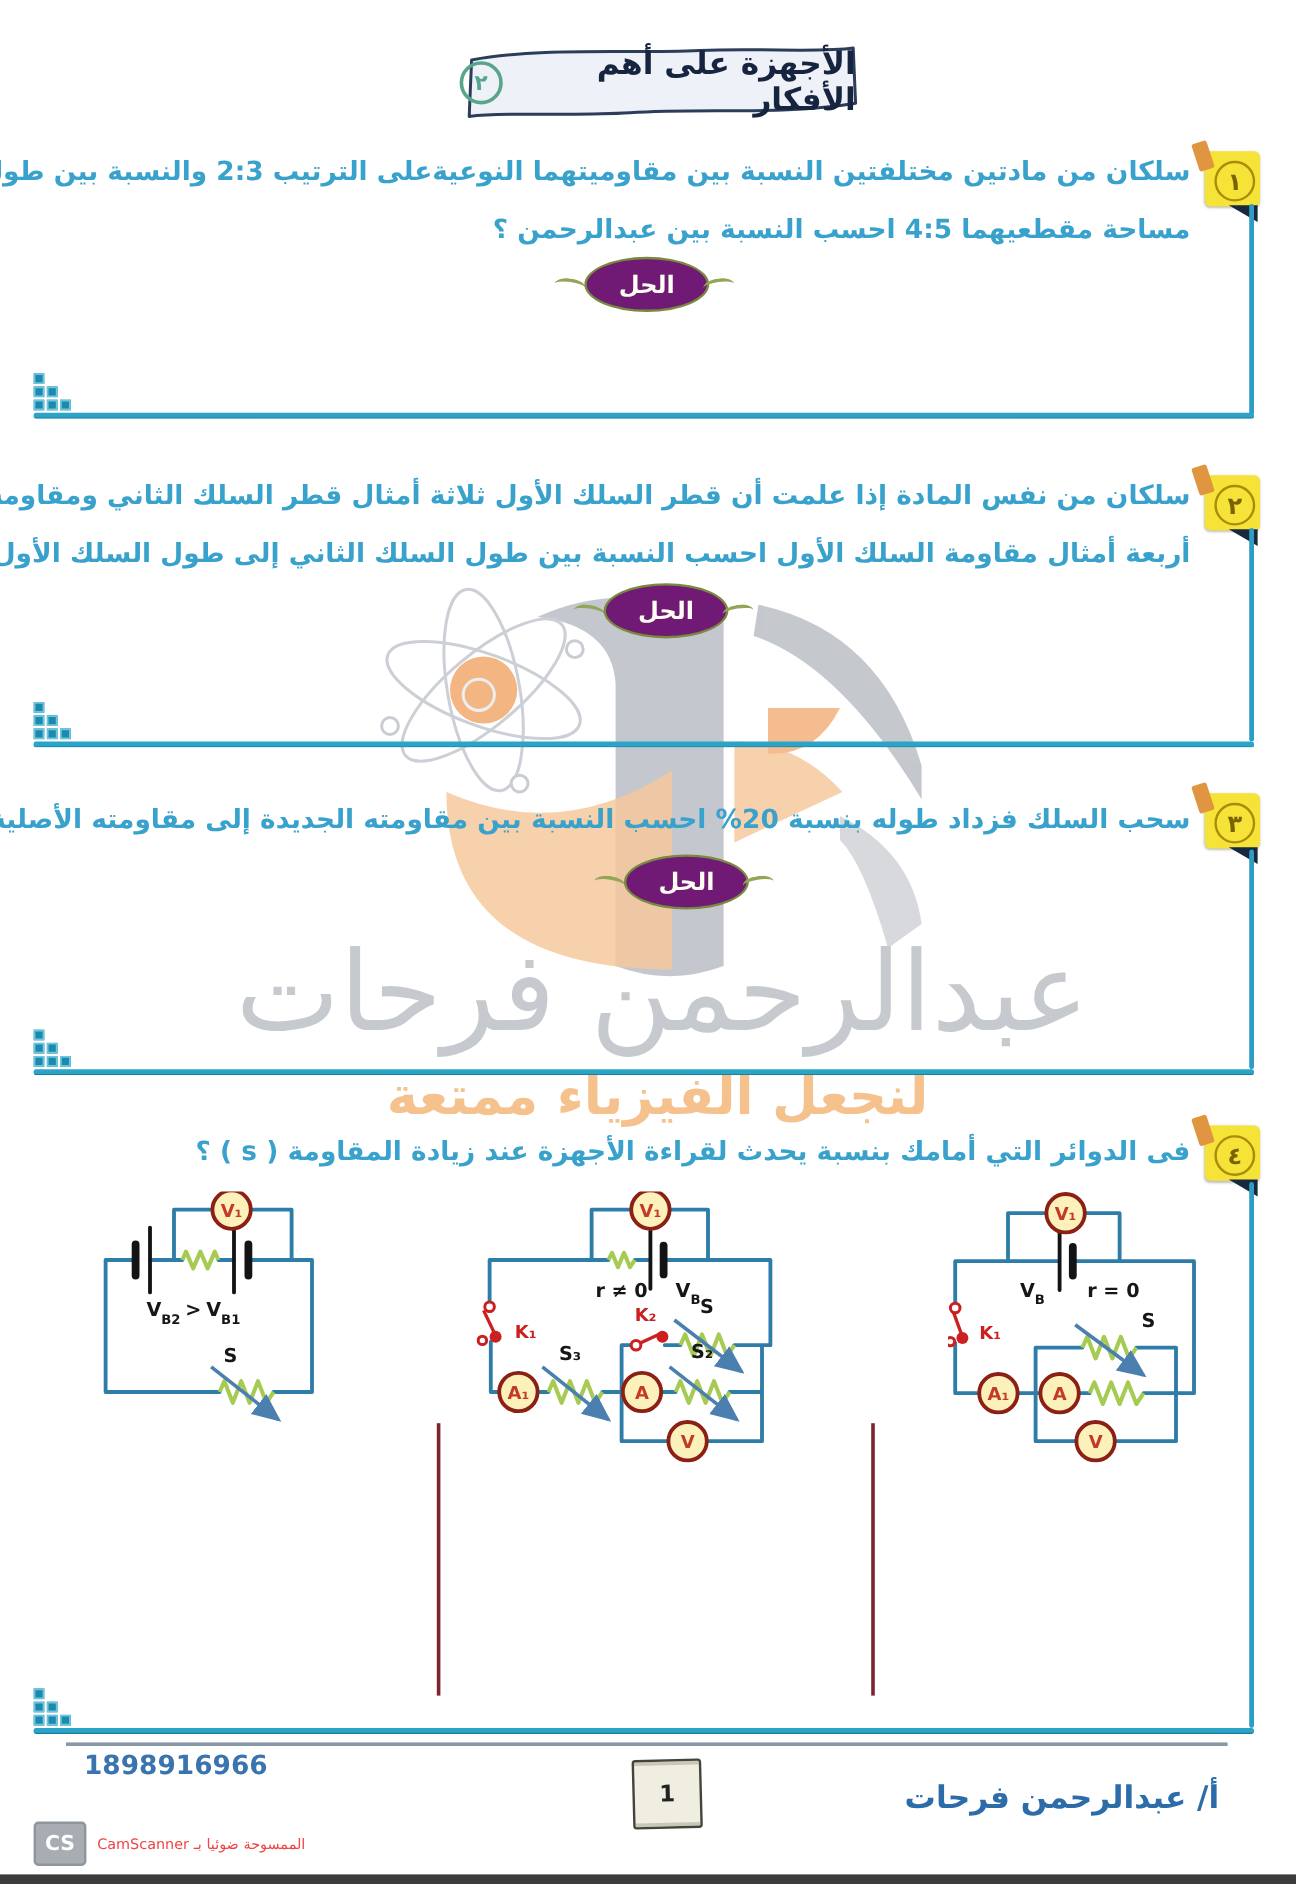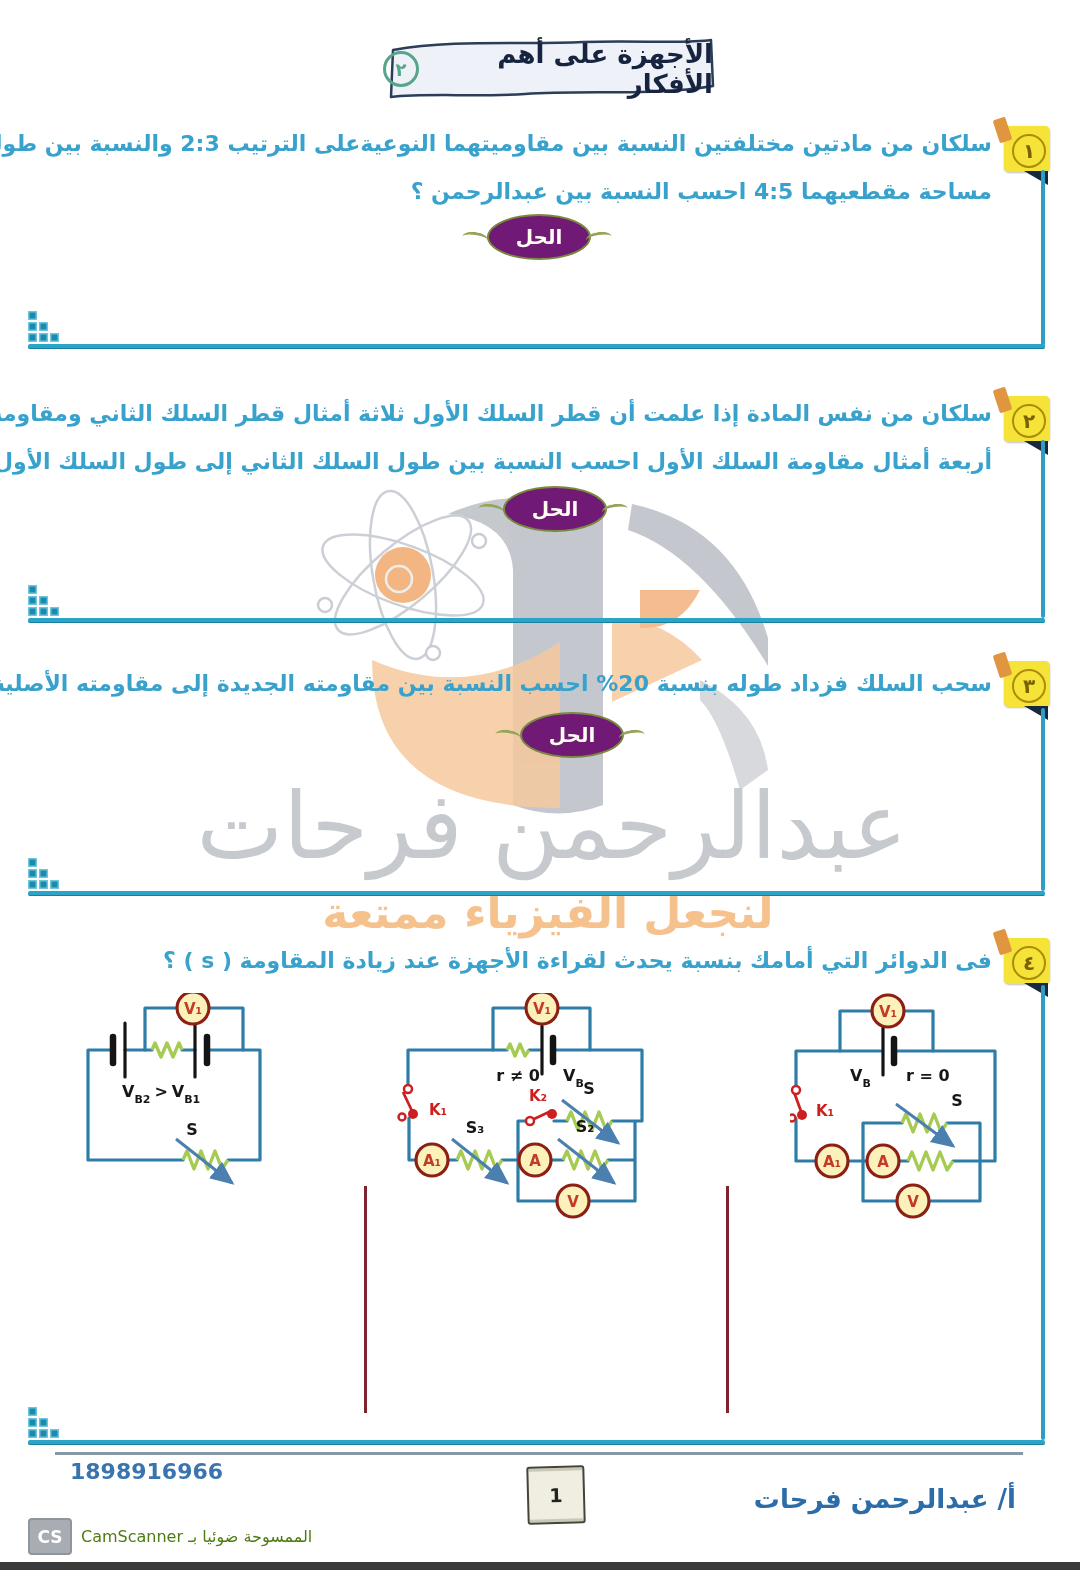--- a/index.html
+++ b/index.html
@@ -76,21 +76,21 @@
   .phone{left:70px;top:1459px;font-size:22px;font-weight:bold;color:#3a74ae;direction:rtl;}
   .teacher{right:64px;top:1456px;font-size:26px;font-weight:bold;color:#2c6ca9;direction:rtl;margin-top:28px;}
   .pagebox{left:527px;top:1466px;width:54px;height:54px;background:#efeee0;
     border:2px solid #44443c;border-radius:3px;transform:rotate(-1.5deg);
     display:flex;align-items:center;justify-content:center;
     font-size:19px;font-weight:bold;color:#222;
     box-shadow:inset 0 3px 0 #c9c8b4, inset 0 -3px 0 #c9c8b4;}
   .cam{left:12px;top:1518px;display:flex;align-items:center;gap:9px;padding-left:16px;}
   .cam .cs{width:40px;height:33px;background:#a7adb2;border:2px solid #8e959b;border-radius:4px;
     color:#fff;font-weight:bold;font-size:17px;display:flex;align-items:center;justify-content:center;}
-  .cam .txt{color:#4d7c0f;font-size:16px;}
+  .cam .txt{color:#ef4444;font-size:12px;}
   .scan-edge{left:0;top:1562px;width:1080px;height:8px;background:#3b3b3b;}
 </style>
 </head>
 <body>
 
 <div class="abs watermark">
   <svg width="1080" height="485" viewBox="0 0 1080 485">
 
     <g opacity="0.8">
       <path d="M603,48 L603,335 Q558,352 513,335 L513,100 Q510,52 448,44 Q505,18 568,34 Q600,40 603,48 Z" fill="#b6bac1"></path>

